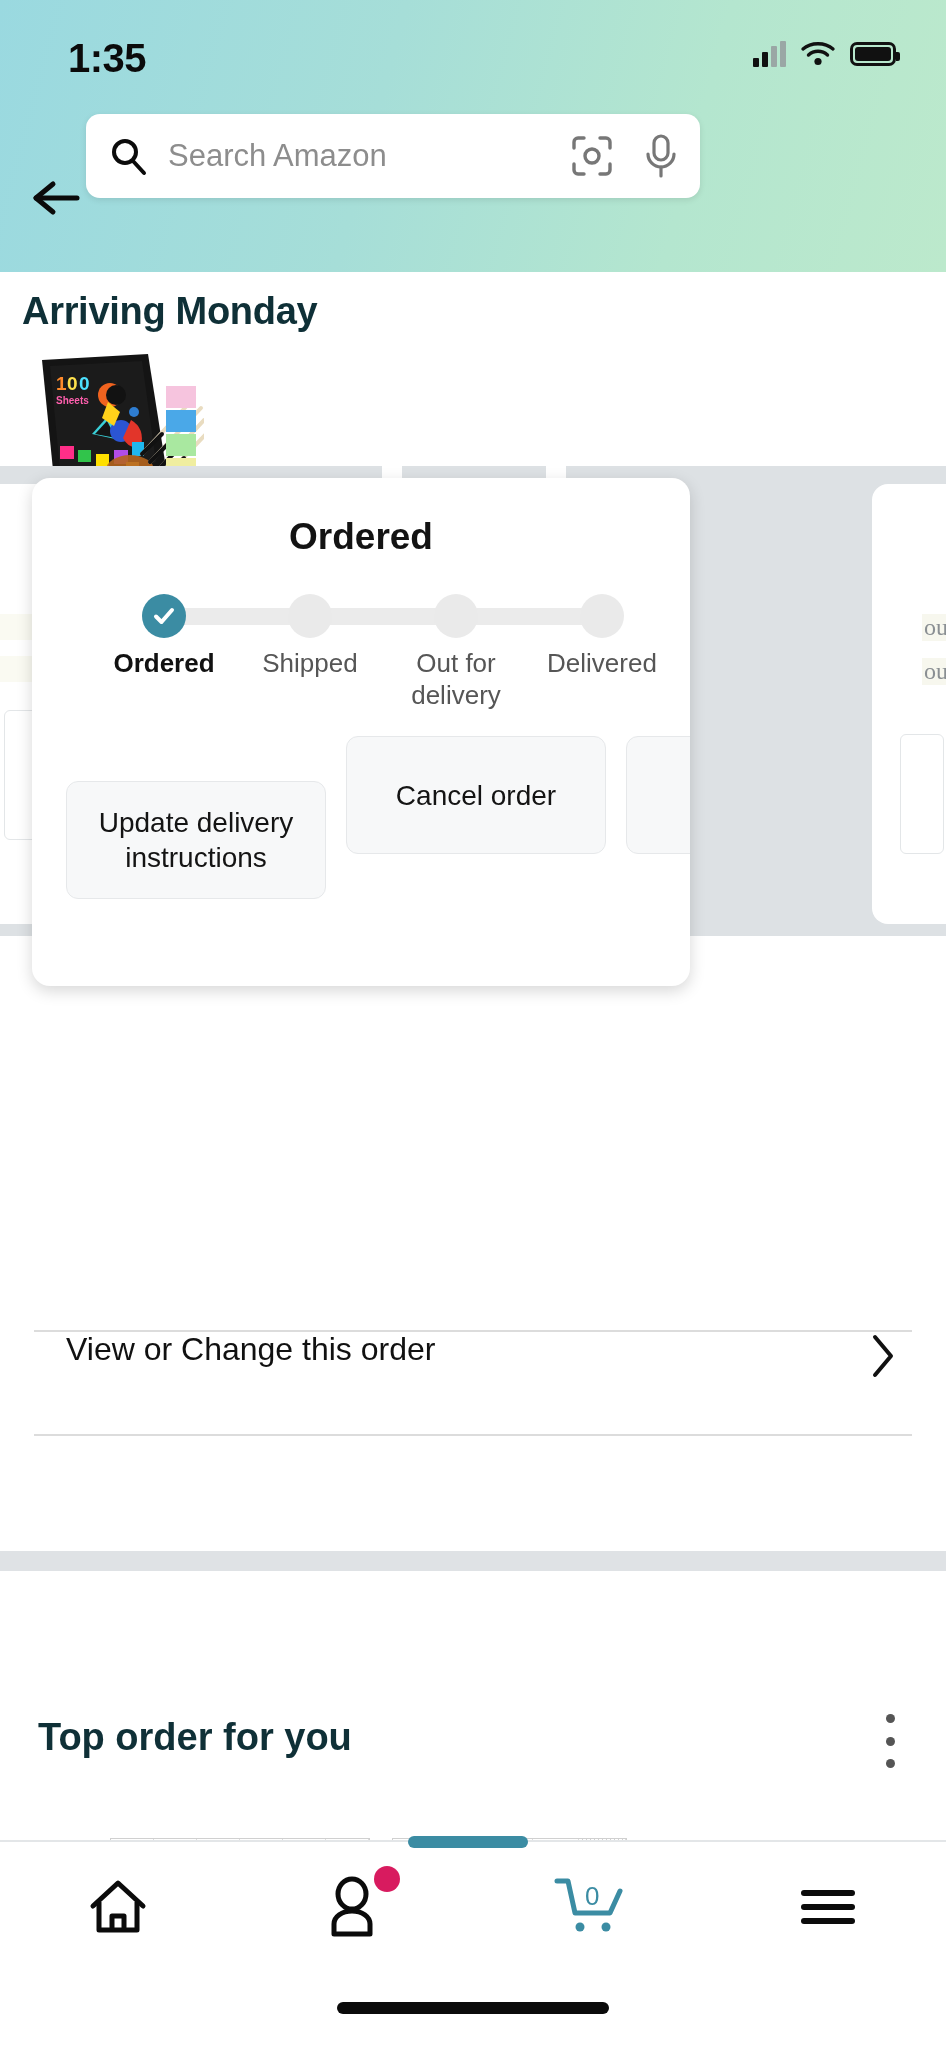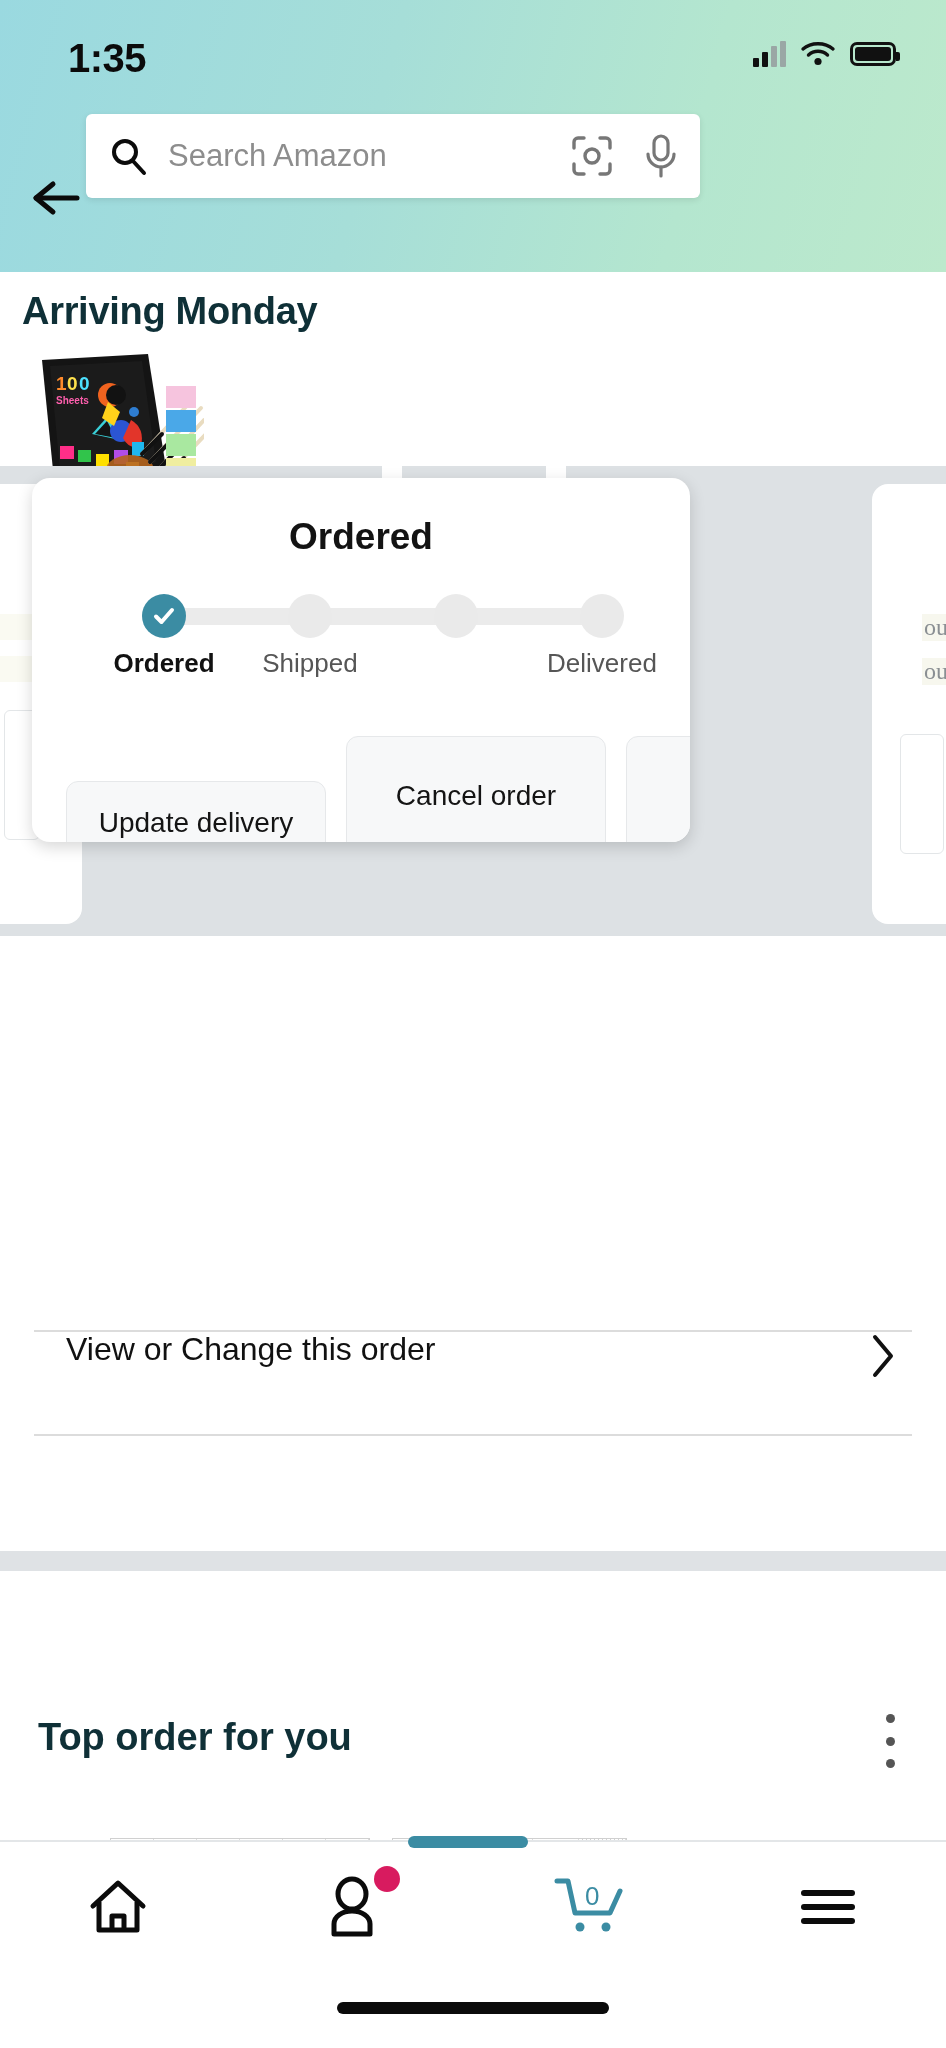--- a/index.html
+++ b/index.html
@@ -45,21 +45,21 @@
   .battery i { display:block; width: 100%; height: 100%; background: #111; border-radius: 3px; }
 
   .backbtn {
     position: absolute; left: 24px; top: 166px;
     width: 64px; height: 64px; display: flex; align-items: center; justify-content: center;
     cursor: pointer;
   }
   .searchbar {
     position: absolute; left: 86px; top: 114px;
     width: 614px; height: 84px;
-    background: #ffffff; border-radius: 6px;
+    background: #ffffff; border-radius: 14px;
     display: flex; align-items: center; padding: 16px 22px;
     box-shadow: 0 2px 6px rgba(0,0,0,0.10);
   }
   .search-input-area { flex: 1; display: flex; align-items: center; gap: 20px; }
   .search-placeholder { font-size: 31px; color: #8d8d8d; }
   .search-icons { display: flex; align-items: center; gap: 30px; }
 
   
   .arriving-title {
     position: absolute; left: 22px; top: 290px;
@@ -94,21 +94,21 @@
   .bg-chip {
     position: absolute; background: #fafaf2; height: 26px;
   }
   .bg-box {
     position: absolute; background: #fff; border: 1px solid #e3e6e8; border-radius: 6px;
   }
 
   
   .order-card {
     position: absolute; left: 32px; top: 478px;
-    width: 658px; height: 364px;
+    width: 658px; height: 508px;
     background: #ffffff; border-radius: 18px;
     box-shadow: 0 5px 16px rgba(0,0,0,0.16);
     overflow: hidden;
   }
   .order-status-title {
     position: absolute; left: 0; top: 38px; width: 658px;
     text-align: center; font-size: 37px; font-weight: bold; color: #131313;
   }
 
   
@@ -356,20 +356,21 @@
         </svg>
       </div>
       <div class="step-dot" style="left:256px;"></div>
       <div class="step-dot" style="left:402px;"></div>
       <div class="step-dot" style="left:548px;"></div>
     </div>
 
     <div class="step-labels">
       <div class="step-label active" style="left:57px;">Ordered</div>
       <div class="step-label" style="left:203px;">Shipped</div>
+      <div class="step-label" style="left:349px;">Out for delivery</div>
       <div class="step-label" style="left:495px;">Delivered</div>
     </div>
 
     <div class="actions">
       <div class="act-btn" style="left:34px; width:260px;margin-top:45px;">Update delivery instructions</div>
       <div class="act-btn" style="left:314px; width:260px;">Cancel order</div>
       <div class="act-btn" style="left:594px; width:100px;"></div>
     </div>
   </div>
 

